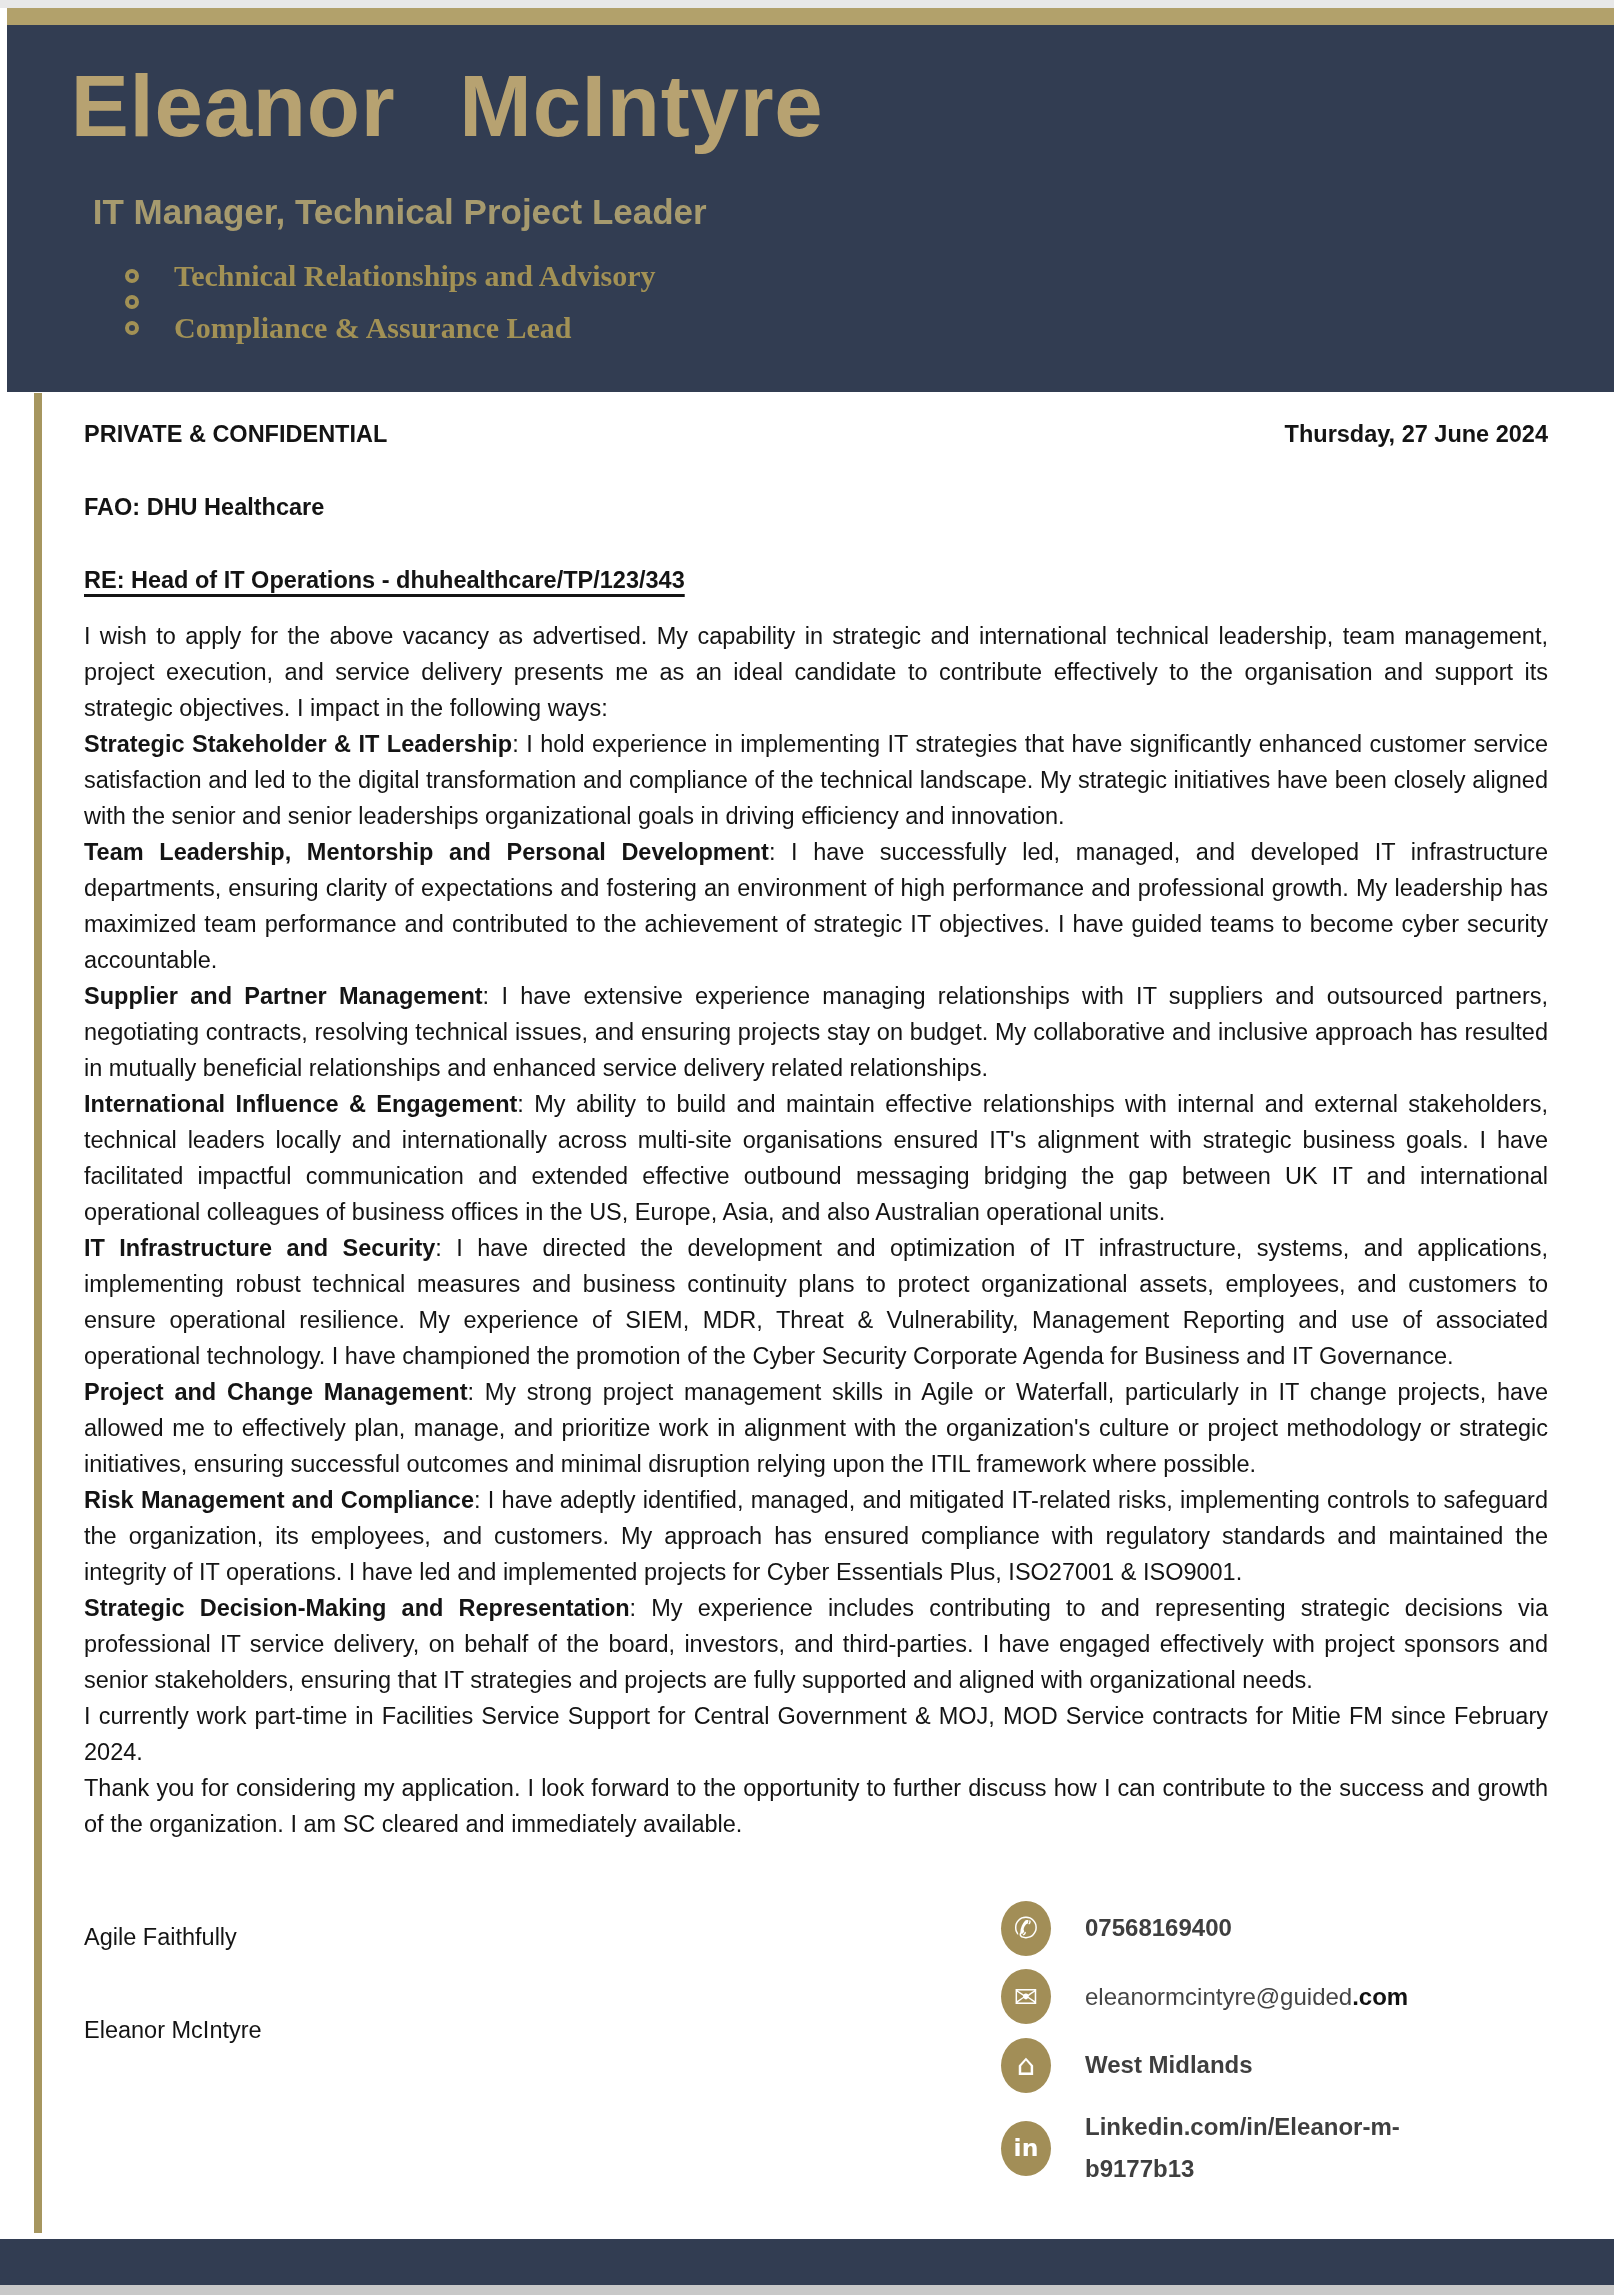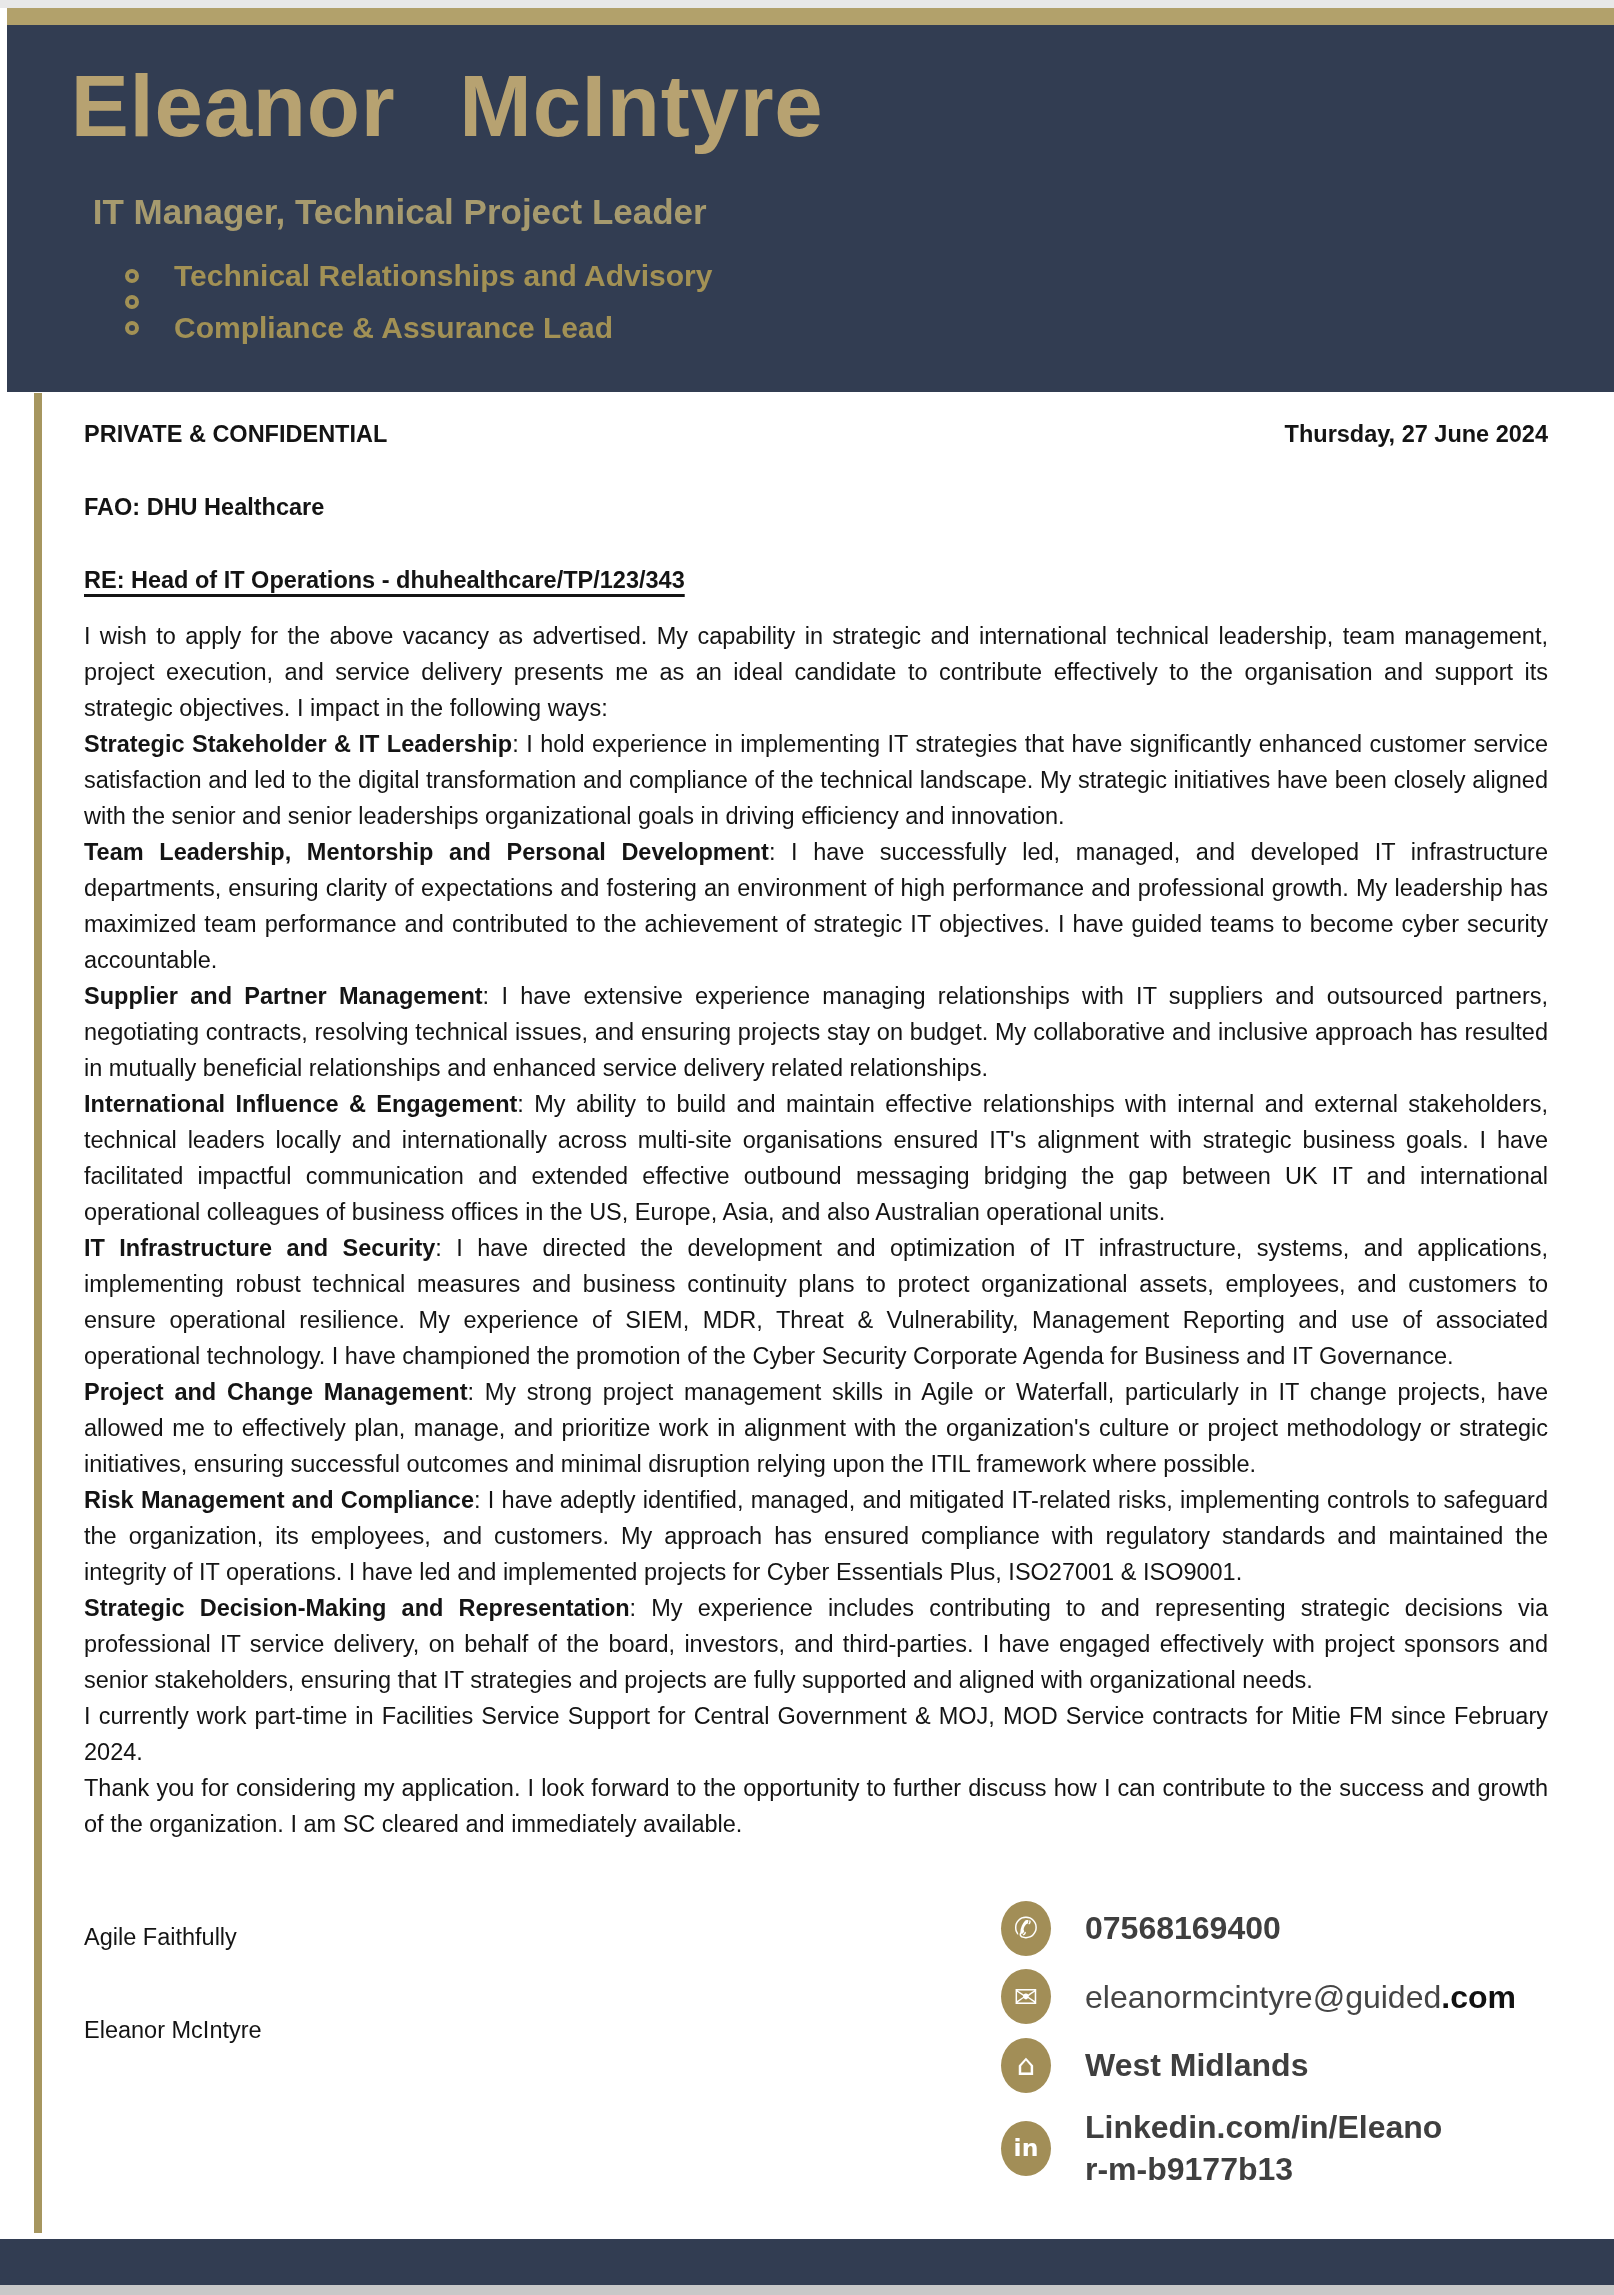--- a/index.html
+++ b/index.html
@@ -33,21 +33,21 @@
     word-spacing: 39px;
     color: #b7a271;
     line-height: 1.05;
   }
   .hero-title {
     margin: 40px 0 0 22px;
     font-size: 35px;
     font-weight: 700;
     color: #a69a6e;
   }
-  .hero-bullets { margin: 25px 0 0 54px; padding: 0; list-style: none; }
+  .hero-bullets { margin: 25px 0 0 54px; padding: 0; list-style: none; font-family: Liberation Serif, serif; }
   .hero-bullets li {
     display: flex; align-items: center;
     font-size: 30px; font-weight: 700;
     color: #a29155;
     line-height: 38px;
   }
   .ring {
     display: inline-block;
     width: 14.3px; height: 14.3px;
     border: 4.2px solid #a29155;
@@ -95,21 +95,21 @@
     border-radius: 50%;
     background: #a28e57;
     color: #ffffff;
     display: flex; align-items: center; justify-content: center;
     font-family: "DejaVu Sans", "Liberation Sans", sans-serif;
     font-size: 29px;
     flex: 0 0 auto;
     margin-right: 34px;
   }
   .badge.linkedin { font-size: 23.5px; font-weight: 700; font-style: normal; }
-  .contact-text { font-size: 32px; color: #3f3f3f; font-weight: 700; line-height: 42px; }
+  .contact-text { font-size: 24px; color: #3f3f3f; font-weight: 700; line-height: 42px; }
   .contact-text.regular { font-weight: 400; color: #454545; }
   .contact-text .domain { font-weight: 700; color: #111111; }
   .linkedin-text { width: 362px; word-break: break-word; }
 
   
   .footer-navy {
     position: absolute; left: 0; right: 0; bottom: 10px;
     height: 46px; background: #323d52;
   }
   .footer-gray {

